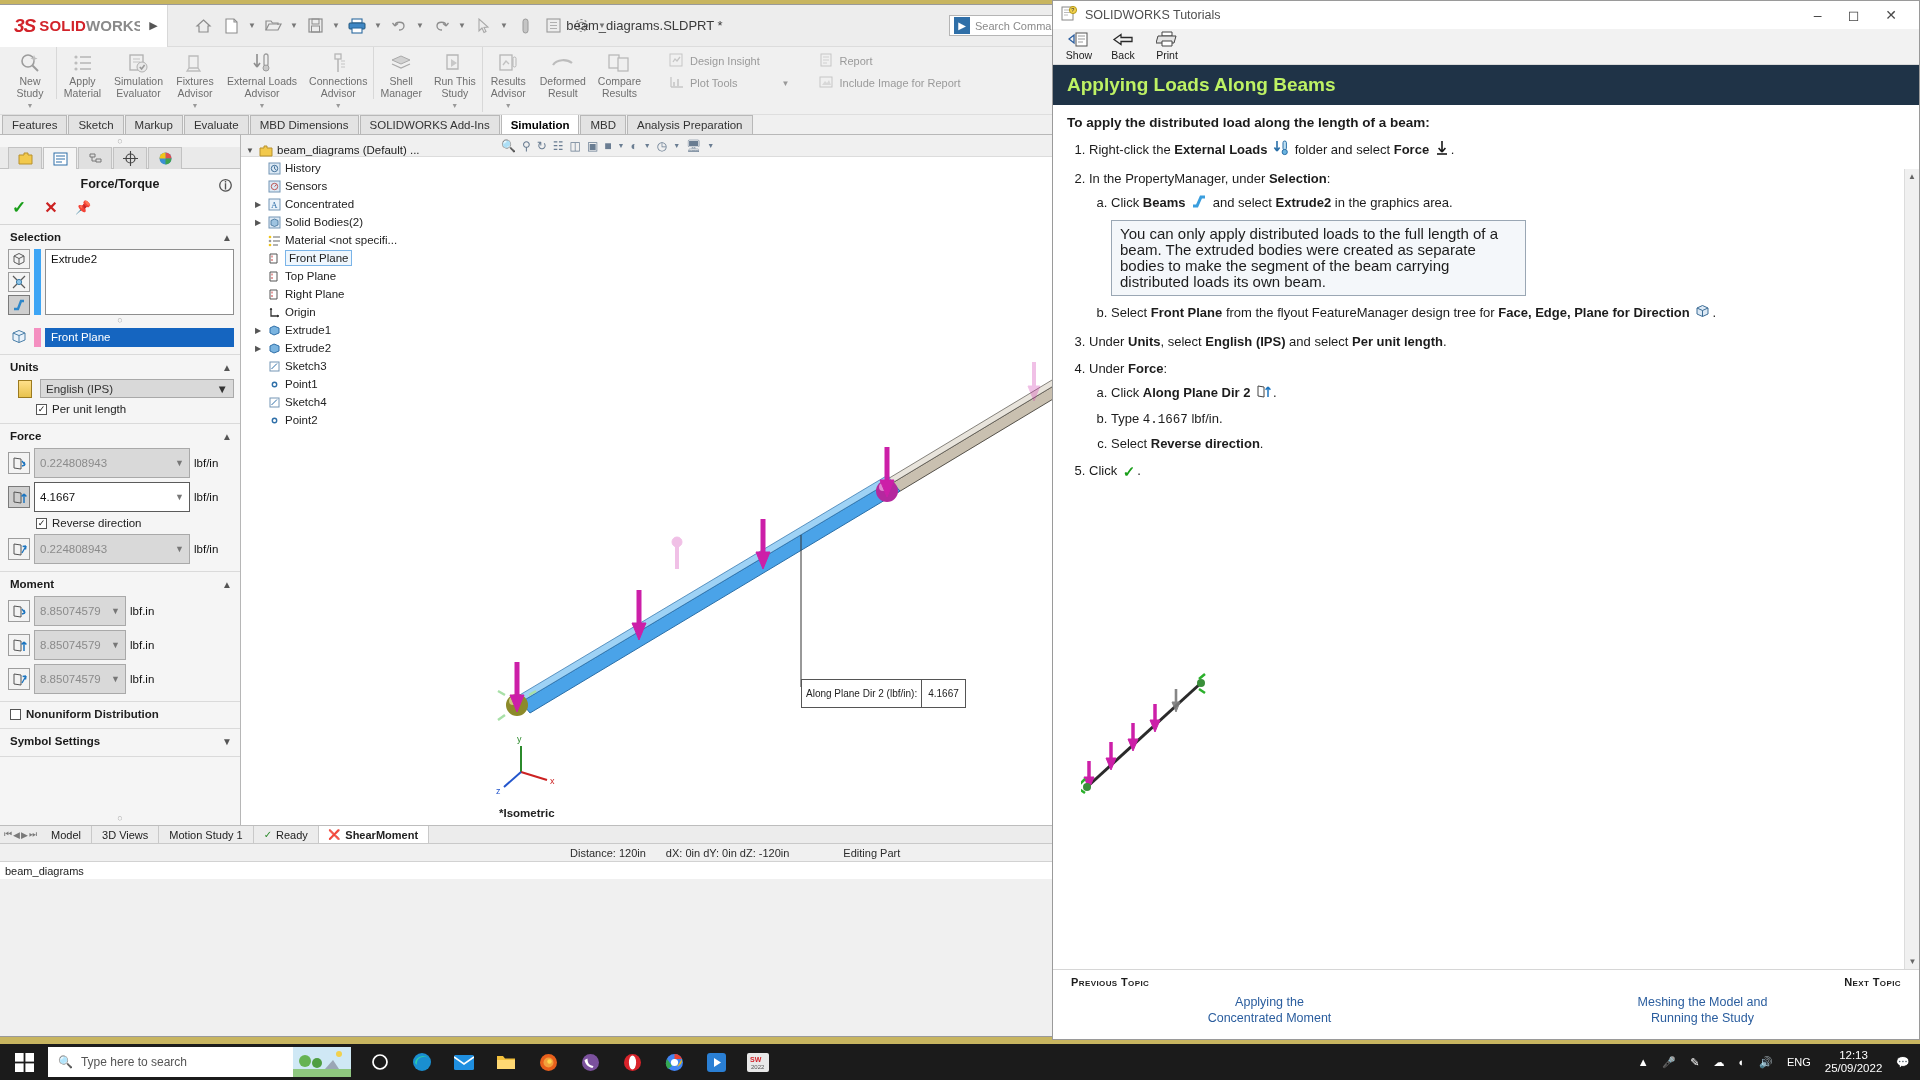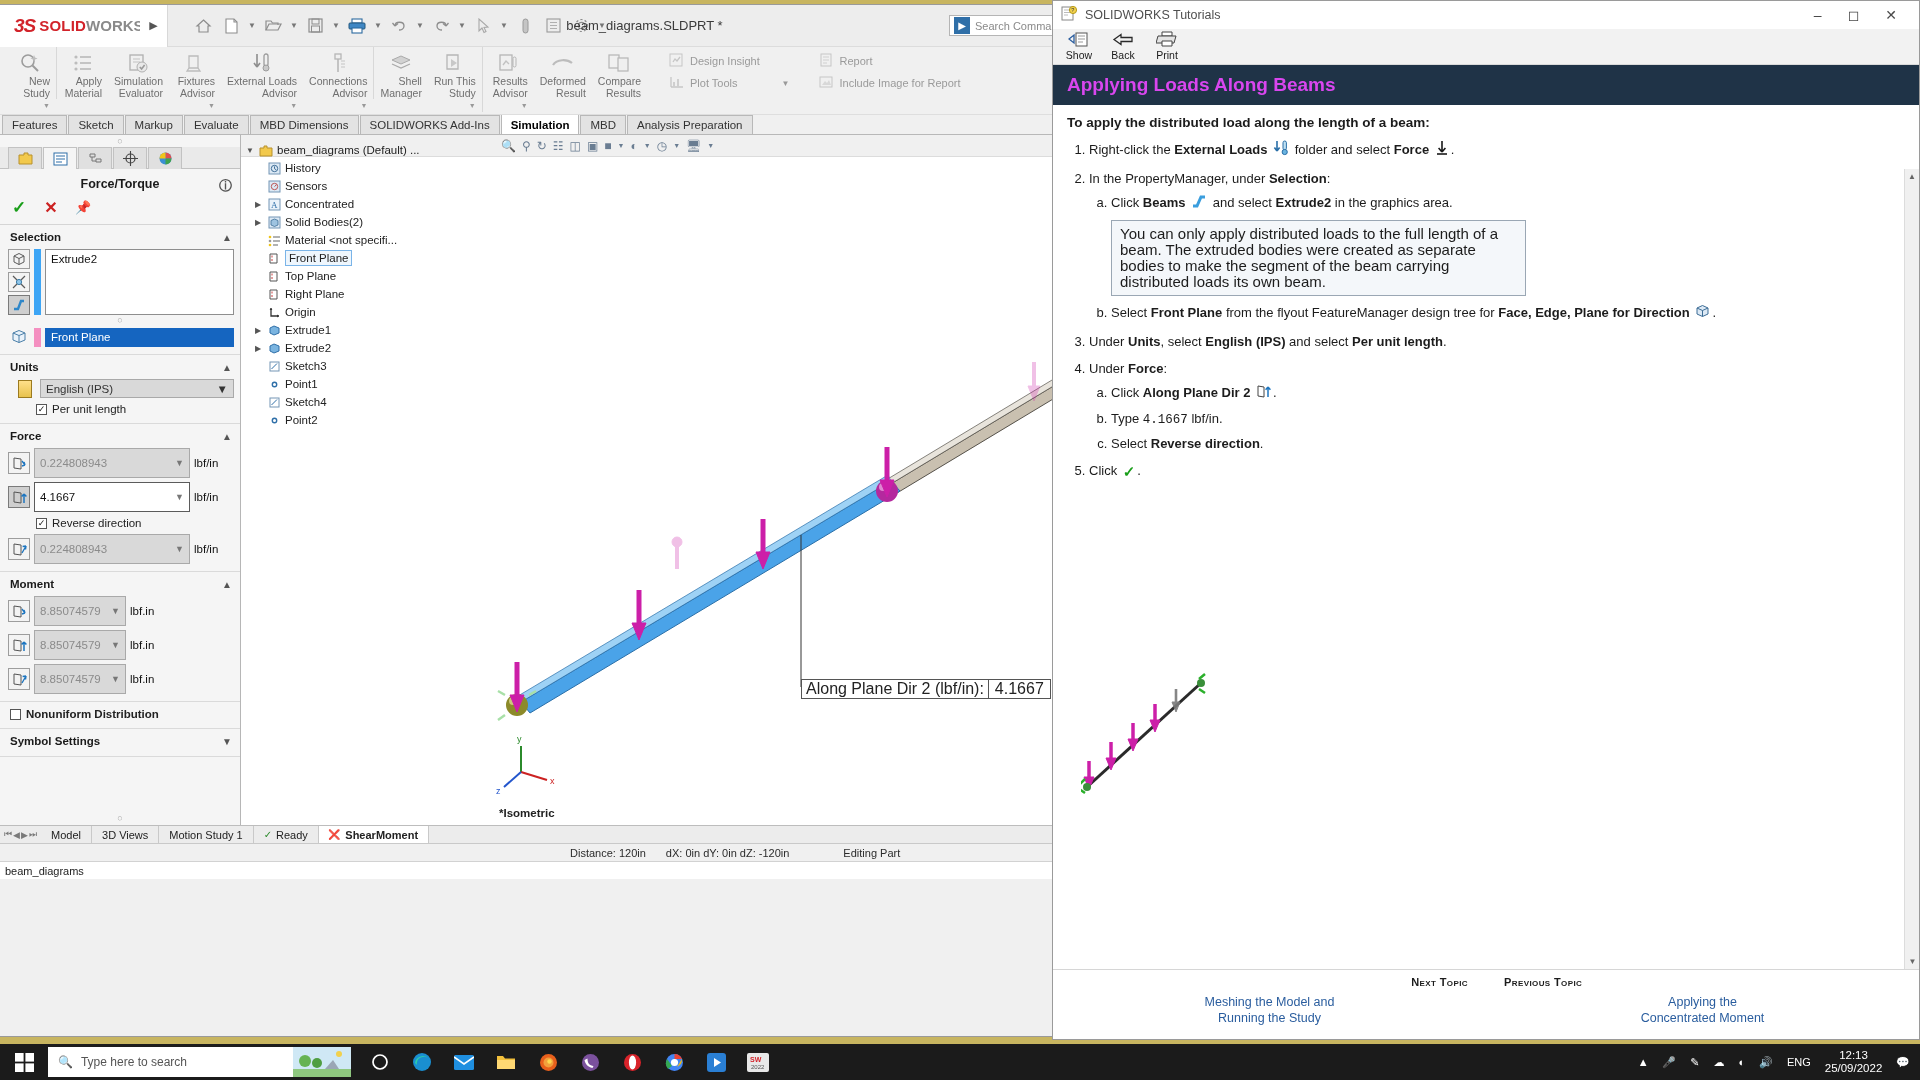--- a/index.html
+++ b/index.html
@@ -46,21 +46,21 @@
     border:1px solid #b5b5b5; display:flex; align-items:center; font-size:11px; color:#8a8a8a; padding-left:4px;
   }
   .search-box .sprefix{ width:16px;height:17px;background:#2f6fa8;color:#fff;display:flex;align-items:center;justify-content:center;font-size:10px;margin-right:5px;}
   .win-btns { position:absolute; right:8px; top:9px; display:flex; align-items:center; gap:13px; color:#5a5a5a;}
   .win-btns div { cursor:default; font-size:15px; line-height:1;}
 
   
   .ribbon { height:68px; background:#f0f0f0; display:flex; align-items:flex-start; padding-left:4px; position:relative;
             border-bottom:1px solid #dedede;}
   .cmd {
-    width:auto; min-width:52px; padding:3px 6px 0; text-align:right; color:#6f6f6f; font-size:10.5px; line-height:11.5px;
+    width:auto; min-width:52px; padding:3px 6px 0; text-align:center; color:#6f6f6f; font-size:10.5px; line-height:11.5px;
   }
   .cmd .gl { height:26px; display:flex; align-items:center; justify-content:center; }
   .cmd .dn { font-size:7px; color:#999; margin-top:1px;}
   .cmd.sep { border-left:1px solid #d8d8d8; }
   .rib-right { margin-left:16px; display:flex; flex-direction:column; gap:2px; padding-top:4px;}
   .rib-item { display:flex; align-items:center; gap:6px; font-size:11px; color:#9a9a9a; padding:2px 6px; }
   .rib-col2 { margin-left:18px; }
   .ribbon-collapse { position:absolute; right:8px; top:44px; color:#5a5a5a; font-size:11px;}
 
   
@@ -128,21 +128,21 @@
   .tree-top { padding-left:0; font-weight:normal;}
 
   .graphics { position:absolute; left:250px; right:0; top:22px; bottom:0; background:#fff; overflow:hidden;}
   .vp-toolbar { position:absolute; left:14px; top:2px; display:flex; align-items:center; gap:8px; color:#5a7fa5; font-size:12px;}
   .right-dock { position:absolute; right:2px; top:22px; width:22px; display:flex; flex-direction:column; gap:1px;}
   .dock-btn { width:22px; height:22px; background:#eaeaea; border:1px solid #c4c4c4; display:flex; align-items:center; justify-content:center;}
   .ghost-ok { position:absolute; right:60px; top:25px; color:#bfe3bf; font-size:30px; font-weight:bold;}
   .ghost-x { position:absolute; right:28px; top:52px; color:#f2c8c8; font-size:28px; font-weight:bold;}
   .view-label { position:absolute; left:8px; bottom:6px; font-size:11.5px; color:#222; font-weight:bold;}
   .callout {
-    position:absolute; background:#fff; border:1px solid #555; font-size:16px; display:flex; align-items:stretch; height:20px;
+    position:absolute; background:#fff; border:1px solid #555; font-size:10px; display:flex; align-items:stretch; height:29px;
   }
   .callout .cl-lbl { padding:1px 4px; border-right:1px solid #555; white-space:nowrap; display:flex; align-items:center;}
   .callout .cl-val { padding:1px 6px; display:flex; align-items:center;}
 
   
   .btabs { height:18px; background:#ececec; border-top:1px solid #bdbdbd; display:flex; align-items:stretch; font-size:11px;}
   .nav-btns { display:flex; align-items:center; gap:1px; padding:0 4px; color:#7a7a7a; font-size:9px;}
   .btab { padding:0 10px; display:flex; align-items:center; border-right:1px solid #c9c9c9; color:#222;}
   .btab.active { background:#fff; font-weight:bold;}
   .btab .mk { margin-right:4px; font-size:10px;}
@@ -159,21 +159,21 @@
     position:absolute; left:1052px; top:0; width:868px; height:1040px; background:#fff;
     border:1px solid #9a9a9a; display:flex; flex-direction:column;
   }
   .tut-title { height:28px; background:#fff; display:flex; align-items:center; padding-left:8px; gap:8px; }
   .tut-title .t { font-size:12.5px; color:#4f4f4f;}
   .tut-winbtns { margin-left:auto; display:flex; gap:26px; padding-right:22px; color:#4a4a4a; font-size:14px;}
   .tut-toolbar { height:36px; background:#f2f2f2; display:flex; align-items:flex-start; gap:4px; padding:1px 0 0 6px;
                  border-bottom:1px solid #dadada;}
   .tbtn { width:40px; text-align:center; font-size:10.5px; color:#1a1a1a;}
   .tbtn .g { height:19px; display:flex; align-items:center; justify-content:center;}
-  .tut-banner { background:#1f3347; color:#d946ef; font-size:19px; font-weight:bold; padding:9px 14px; }
+  .tut-banner { background:#1f3347; color:#bef264; font-size:19px; font-weight:bold; padding:9px 14px; }
   .tut-body { flex:1; padding:10px 16px 0 14px; overflow:hidden; position:relative; font-size:13px; color:#1c1c1c;}
   .lead { font-weight:bold; font-size:13.5px; margin-bottom:10px;}
   ol.steps { margin-left:22px; }
   ol.steps > li { margin-bottom:9px; line-height:18px;}
   ol.sub { list-style-type:lower-alpha; margin-left:22px; margin-top:6px;}
   ol.sub > li { margin-bottom:6px; line-height:18px;}
   .notebox { border:1px solid #9aa7b4; background:#f4f7fa; padding:5px 8px; font-size:15px; line-height:16px; margin:6px 0 8px 0; max-width:415px;}
   code.mono { font-family:"Liberation Mono", monospace; font-size:12.5px;}
   .ico-inline { display:inline-block; vertical-align:middle; margin:0 2px;}
   .diagram { position:absolute; left:28px; bottom:170px; width:190px; height:130px;}
@@ -1192,32 +1192,32 @@
         <circle cx="6" cy="118" r="4" fill="#3a8f3a"></circle>
       </svg>
 
       <div class="tut-scroll">
         <div class="thumbtop">▲</div>
         <div style="position:absolute;bottom:0;width:15px;" class="thumbbot">▼</div>
       </div>
     </div>
 
     <div class="tut-foot">
+      <div class="foot-col">
+        <div class="foot-lbl">Previous Topic</div>
+        <div class="foot-link" style="text-align:center;">
+          <div>Applying the</div>
+          <div>Concentrated Moment</div>
+        </div>
+      </div>
       <div class="foot-col right">
         <div class="foot-lbl">Next Topic</div>
         <div class="foot-link" style="text-align:center;">
           <div>Meshing the Model and</div>
           <div>Running the Study</div>
-        </div>
-      </div>
-      <div class="foot-col">
-        <div class="foot-lbl">Previous Topic</div>
-        <div class="foot-link" style="text-align:center;">
-          <div>Applying the</div>
-          <div>Concentrated Moment</div>
         </div>
       </div>
     </div>
   </div>
 
   <div id="taskbar">
     <div class="start">
       <svg width="19" height="19" viewBox="0 0 19 19">
           <rect x="0" y="0" width="8.6" height="8.6" fill="#fff"></rect>
           <rect x="10.4" y="0" width="8.6" height="8.6" fill="#fff"></rect>

